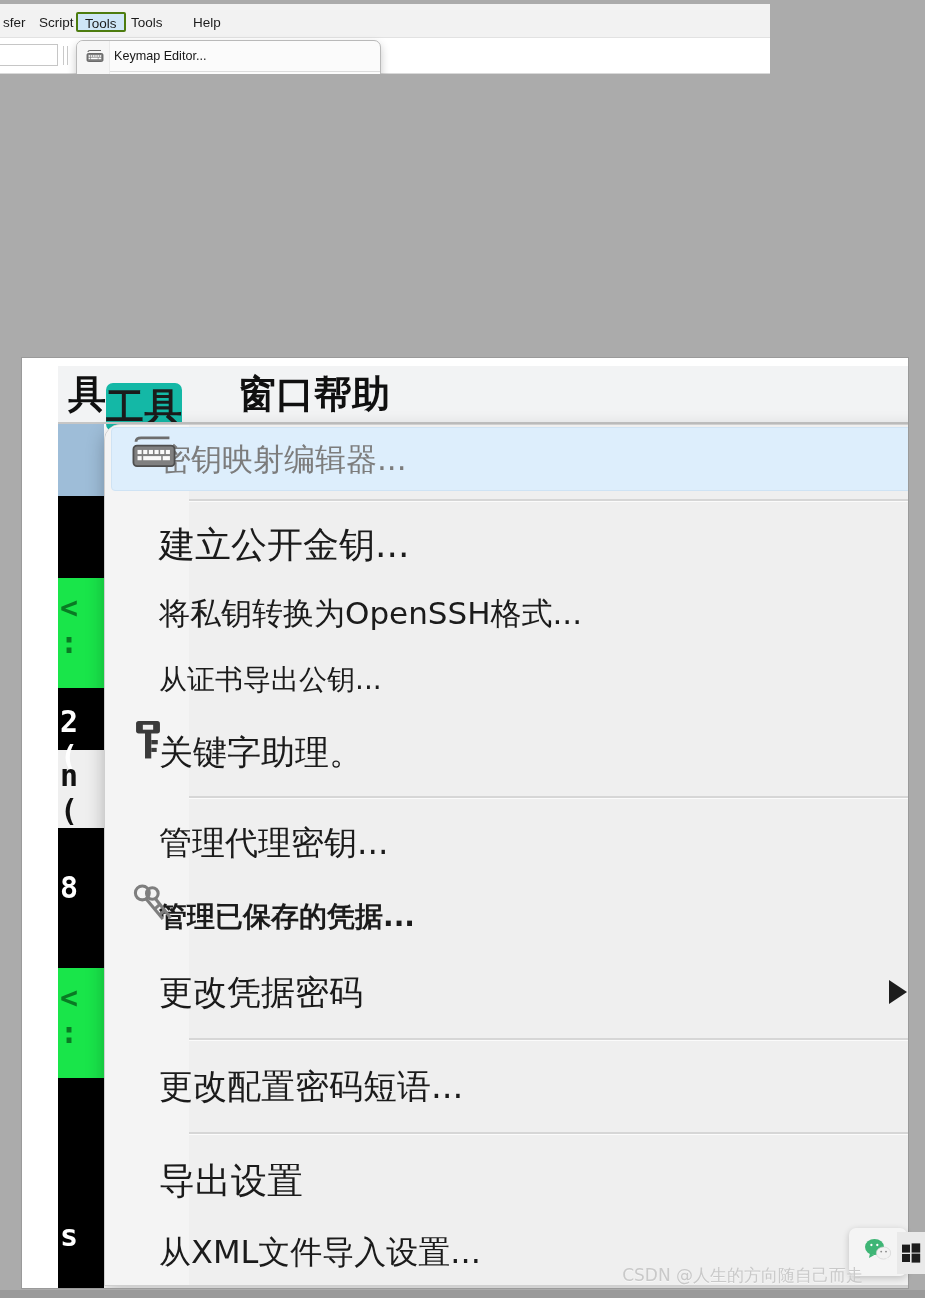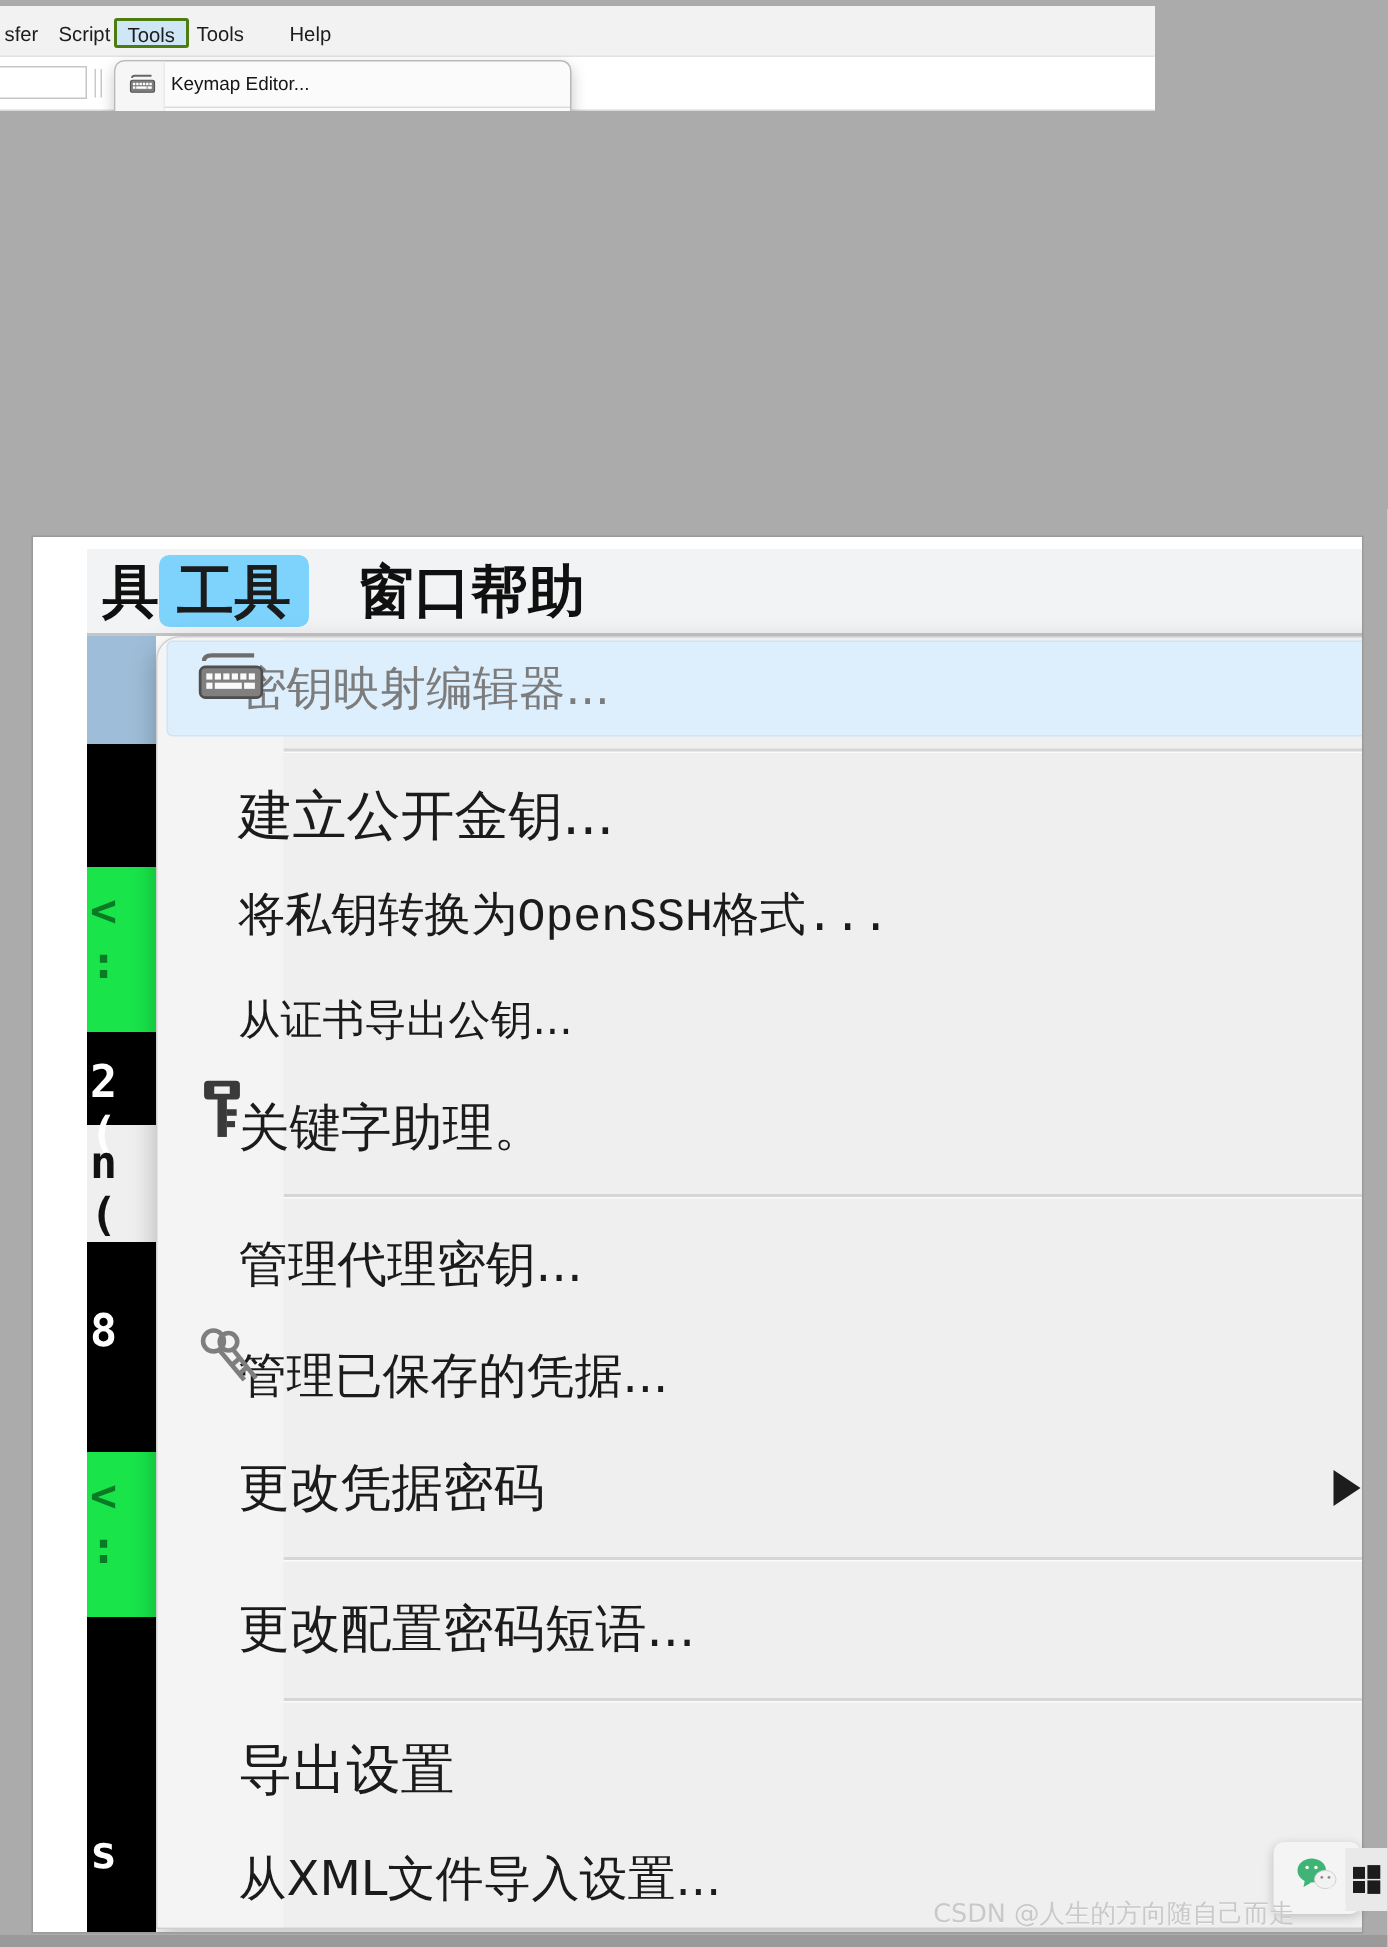--- a/index.html
+++ b/index.html
@@ -106,22 +106,23 @@
   }
   #z-menubar .zm-edge {
     position:absolute; left:0; bottom:0; width:850px; height:2px; background:#c6c6c6;
   }
   .zmi {
     position:absolute; top:4px;
     font-size:38px; line-height:48px; color:#101010; white-space:nowrap;
     font-family:"DejaVu Sans", sans-serif; font-weight:600;
   }
   .zmi.sel {
-    background:#7dd3fc; border-radius:7px; padding:0 12px;
+    background:#14b8a6; border-radius:7px; padding:0 0;
     color:#1b1b1b;
+    margin-top:13px;
   }
 
   
   #z-menu {
     position:absolute; left:82px; top:66px; width:828px; height:862px;
     background:#efefef;
     border:1px solid #cfcfcf;
     border-top-left-radius:16px; border-top-right-radius:8px;
     box-shadow: 0 6px 18px rgba(0,0,0,.25);
     overflow:hidden;
@@ -285,21 +286,21 @@
         </svg>
       </span>
       <span>密钥映射编辑器...</span>
     </div>
 
     <div class="zsep"></div>
 
     <div class="zitem" style="height:72px; line-height:72px; font-size:36px;">
       <span>建立公开金钥...</span>
     </div>
-    <div class="zitem" style="height:62px; line-height:62px; font-size:31px;font-family:Liberation Mono, monospace;">
+    <div class="zitem" style="height:62px; line-height:62px; font-size:31px;">
       <span>将私钥转换为OpenSSH格式...</span>
     </div>
     <div class="zitem" style="height:70px; line-height:70px; font-size:28px;">
       <span>从证书导出公钥...</span>
     </div>
     <div class="zitem" style="height:72px; line-height:72px; font-size:34px;">
       <span class="zic">
         <svg width="38" height="58" viewBox="0 0 14 16">
           <rect x="2.6" y="1" width="8.8" height="4.6" rx="1" fill="#3a3a3a"></rect>
           <rect x="5.1" y="2.4" width="3.8" height="1.8" fill="#f0f0f0"></rect>
@@ -309,21 +310,21 @@
         </svg>
       </span>
       <span>关键字助理。</span>
     </div>
 
     <div class="zsep"></div>
 
     <div class="zitem" style="height:74px; line-height:74px; font-size:33px;">
       <span>管理代理密钥...</span>
     </div>
-    <div class="zitem" style="height:72px; line-height:72px; font-size:32px;">
+    <div class="zitem" style="height:72px; line-height:72px; font-size:28px;font-weight:bold;">
       <span class="zic">
         <svg width="50" height="48" viewBox="0 0 18 16">
           <g fill="none" stroke="#7e7e7e" stroke-width="1.1">
             <circle cx="4.8" cy="4.2" r="2.5"></circle>
             <path d="M6.2 6.4 L12.2 13.6"></path>
             <path d="M9.2 10 L11 8.4"></path>
             <path d="M11 12.1 L12.8 10.5"></path>
             <circle cx="8.4" cy="4.4" r="2.1"></circle>
             <path d="M9.6 6.4 L15 13.2"></path>
           </g>

